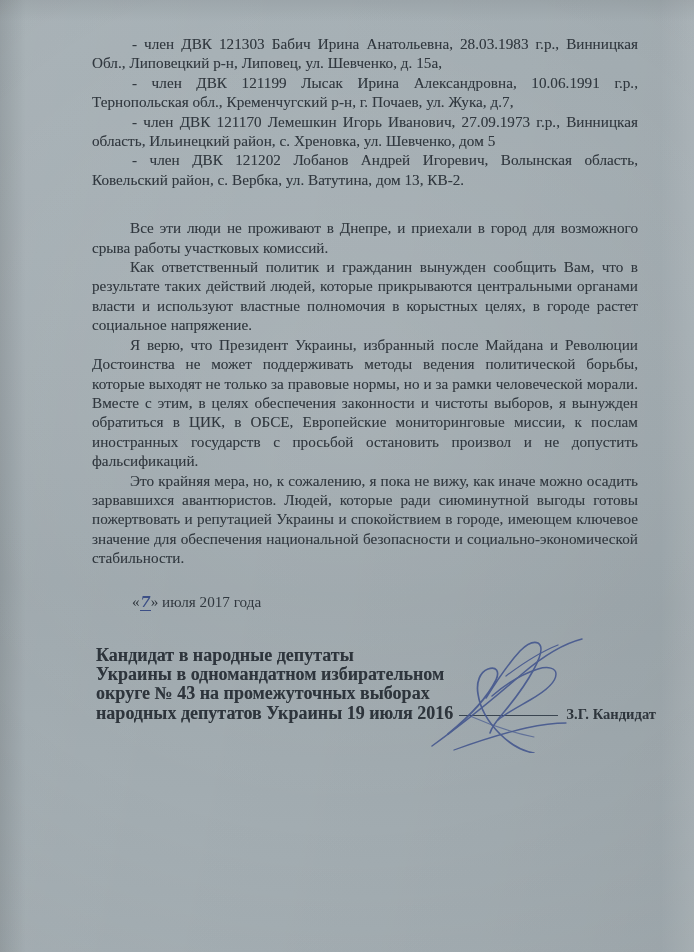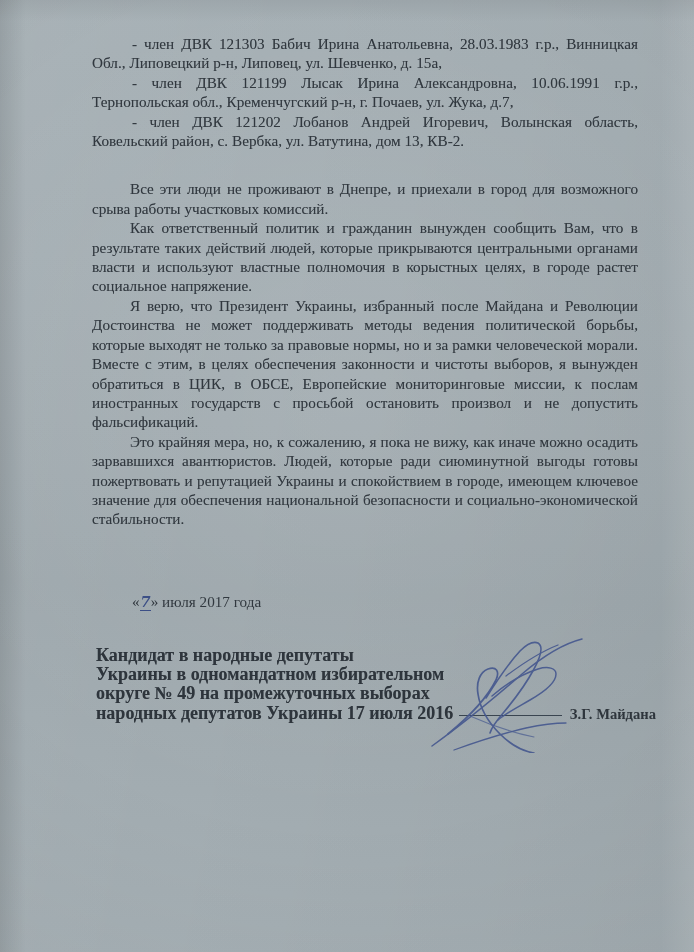--- a/index.html
+++ b/index.html
@@ -152,42 +152,43 @@
   <div id="grain"></div>
   <div id="edge-left"></div>
   <div id="edge-right"></div>
   <div id="edge-top"></div>
 
   <div id="body-text">
 
     <div id="members">
       <p class="para entry">- член ДВК 121303 Бабич Ирина Анатольевна, 28.03.1983 г.р., Винницкая Обл., Липовецкий р-н, Липовец, ул. Шевченко, д. 15а,</p>
       <p class="para entry">- член ДВК 121199 Лысак Ирина Александровна, 10.06.1991 г.р., Тернопольская обл., Кременчугский р-н, г. Почаев, ул. Жука, д.7,</p>
+      <p class="para entry">- член ДВК 121170 Лемешкин Игорь Иванович, 27.09.1973 г.р., Винницкая область, Ильинецкий район, с. Хреновка, ул. Шевченко, дом 5</p>
       <p class="para entry">- член ДВК 121202 Лобанов Андрей Игоревич, Волынская область, Ковельский район, с. Вербка, ул. Ватутина, дом 13, КВ-2.</p>
     </div>
 
     <p class="para gap-before">Все эти люди не проживают в Днепре, и приехали в город для возможного срыва работы участковых комиссий.</p>
     <p class="para">Как ответственный политик и гражданин вынужден сообщить Вам, что в результате таких действий людей, которые прикрываются центральными органами власти и используют властные полномочия в корыстных целях, в городе растет социальное напряжение.</p>
     <p class="para">Я верю, что Президент Украины, избранный после Майдана и Революции Достоинства не может поддерживать методы ведения политической борьбы, которые выходят не только за правовые нормы, но и за рамки человеческой морали. Вместе с этим, в целях обеспечения законности и чистоты выборов, я вынужден обратиться в ЦИК, в ОБСЕ, Европейские мониторинговые миссии, к послам иностранных государств с просьбой остановить произвол и не допустить фальсификаций.</p>
     <p class="para">Это крайняя мера, но, к сожалению, я пока не вижу, как иначе можно осадить зарвавшихся авантюристов. Людей, которые ради сиюминутной выгоды готовы пожертвовать и репутацией Украины и спокойствием в городе, имеющем ключевое значение для обеспечения национальной безопасности и социально-экономической стабильности.</p>
 
   </div>
 
   <div id="date-line">
     <span>«</span><span class="handwritten-date">7</span><span>»</span><span> июля 2017 года</span>
   </div>
 
   <div id="signature-block">
     <div class="sig-line">Кандидат в народные депутаты</div>
     <div class="sig-line">Украины в одномандатном избирательном</div>
-    <div class="sig-line">округе № 49 на промежуточных выборах</div>
+    <div class="sig-line">округе № 43 на промежуточных выборах</div>
     <div id="sig-last-row">
-      <span class="sig-line">народных депутатов Украины 17 июля 2016</span>
+      <span class="sig-line">народных депутатов Украины 19 июля 2016</span>
       <span id="sig-rule"></span>
-      <span id="signer-name">З.Г. Майдана</span>
+      <span id="signer-name">З.Г. Кандидат</span>
     </div>
   </div>
 
   <div id="ink-signature">
     <svg width="200" height="115" viewBox="0 0 200 115" fill="none">
       <g stroke="#47598f" fill="none" stroke-linecap="round" stroke-linejoin="round" opacity="0.92">
         <path d="M2 108 C 30 88, 62 62, 92 36 C 112 19, 132 6, 152 1" stroke-width="1.5"></path>
         <path d="M18 96 C 40 78, 58 58, 66 42 C 70 33, 66 28, 58 31 C 50 34, 46 44, 48 56
                  C 50 70, 58 84, 70 96 C 80 106, 92 113, 104 115" stroke-width="1.7"></path>
         <path d="M56 60 C 66 44, 78 26, 90 13 C 96 7, 103 3, 108 5 C 113 8, 111 18, 104 31

